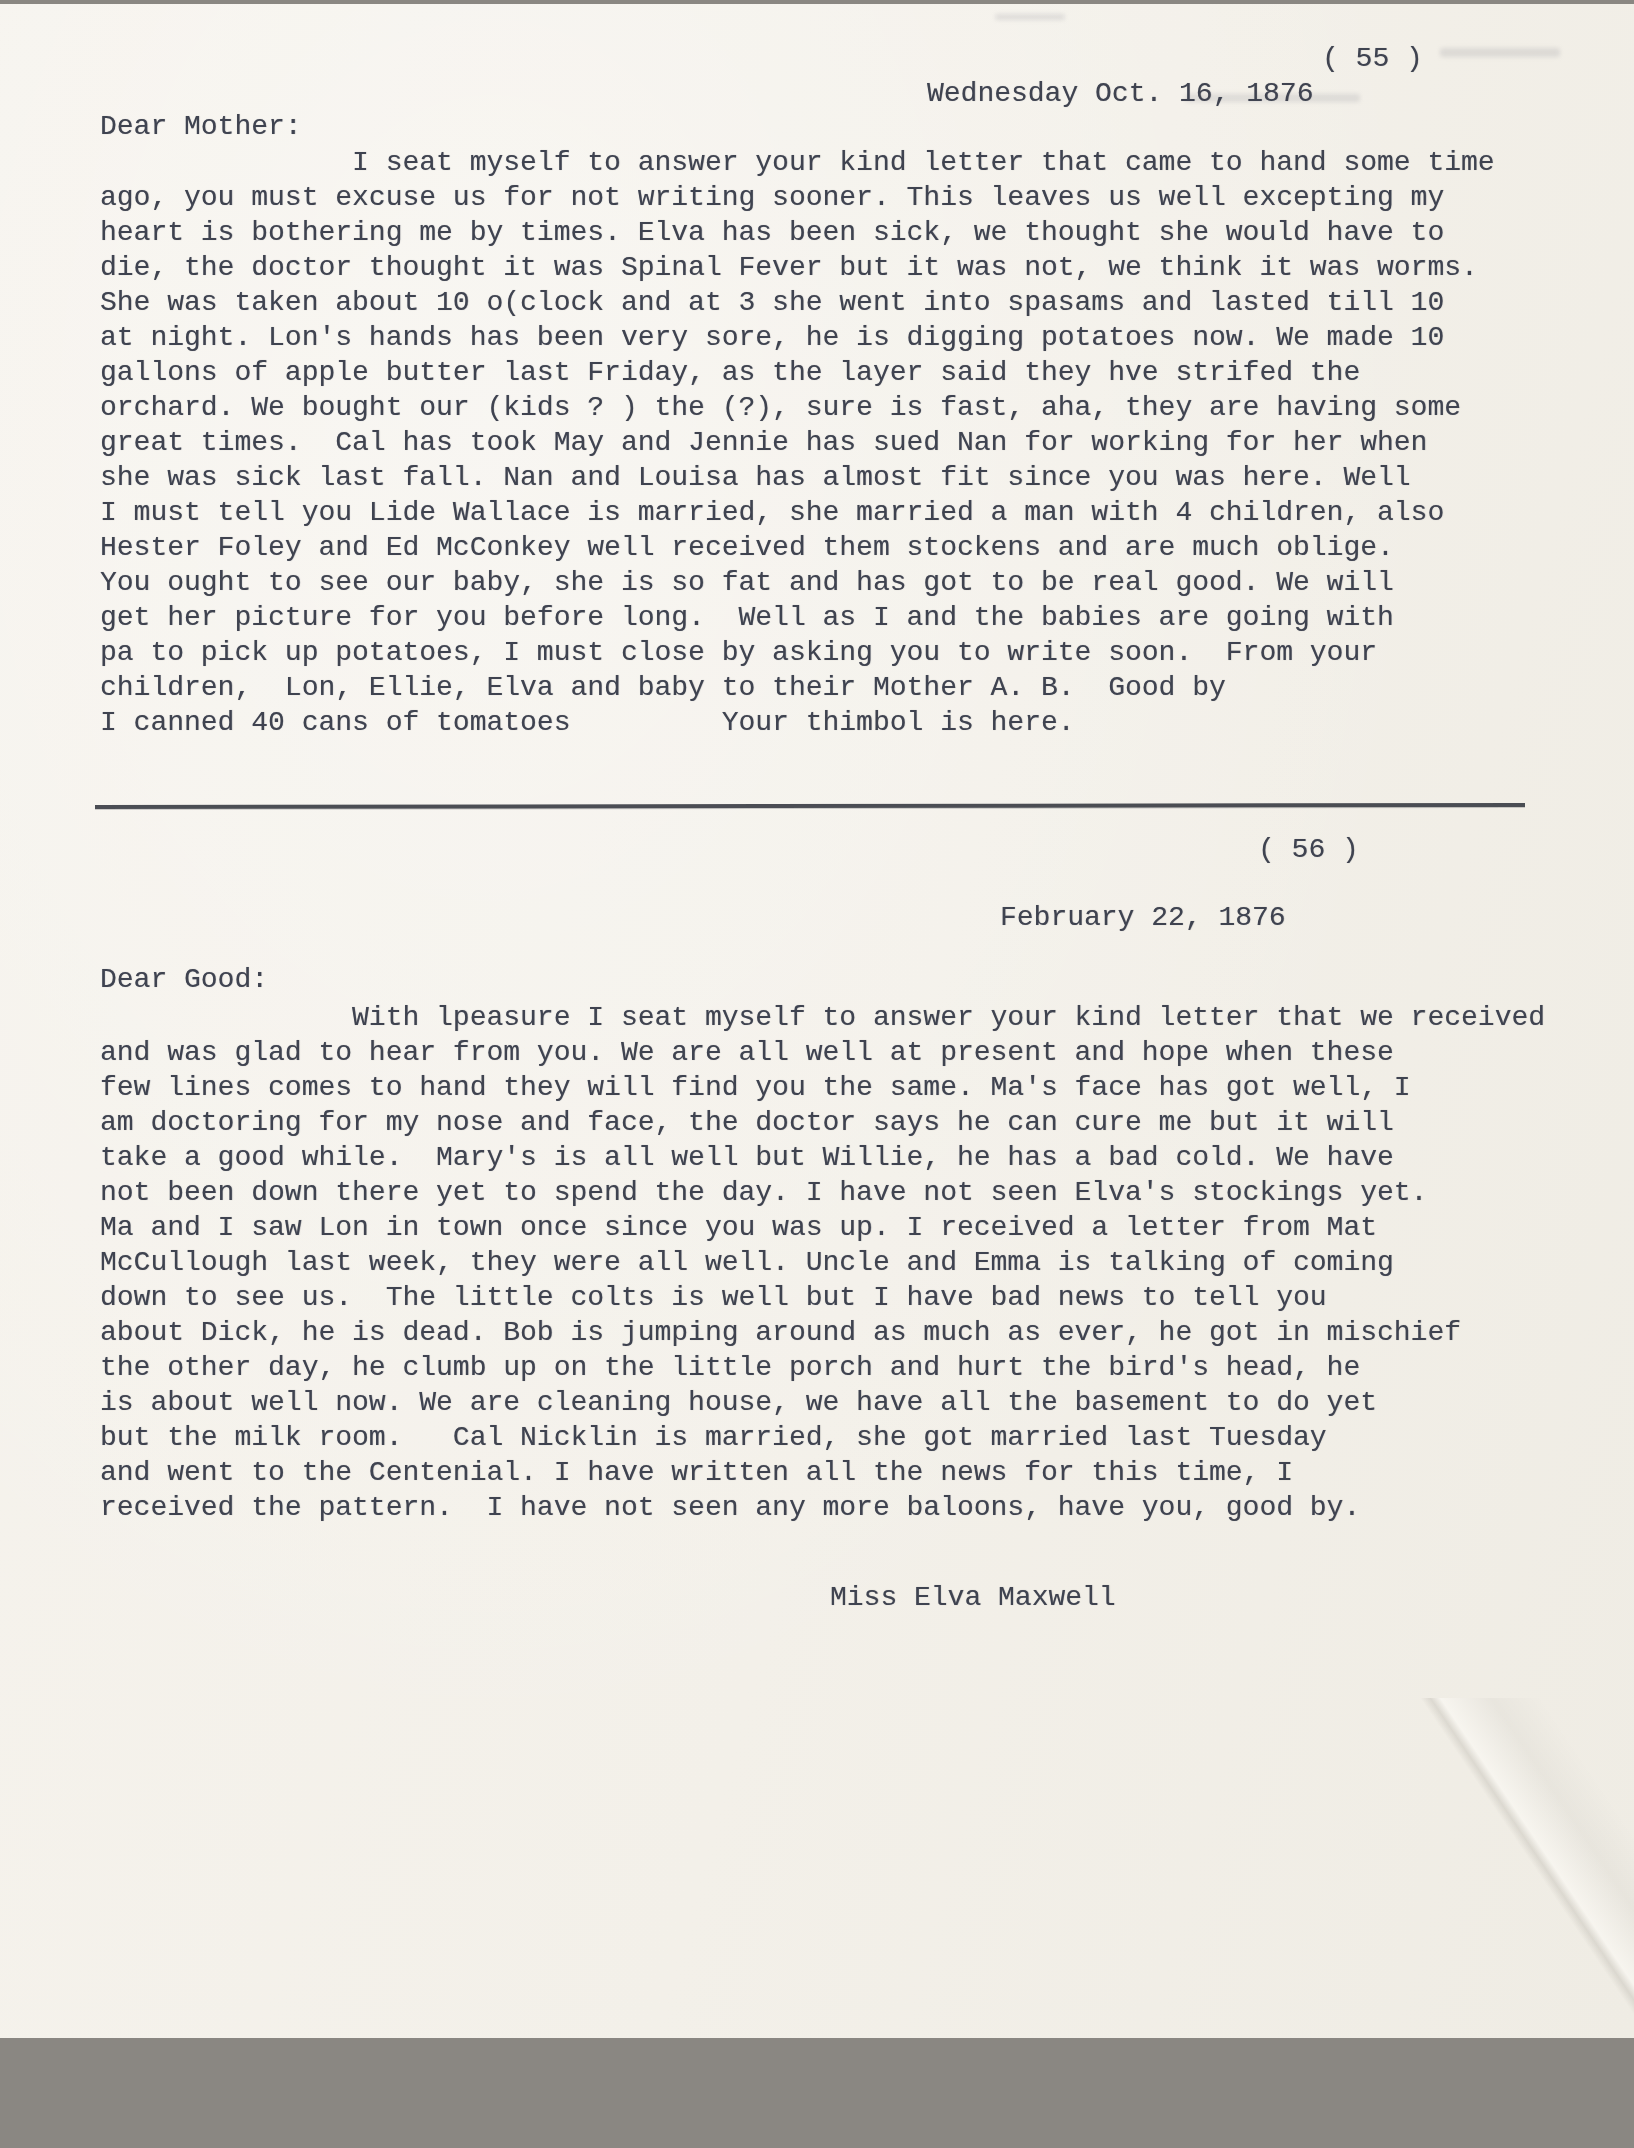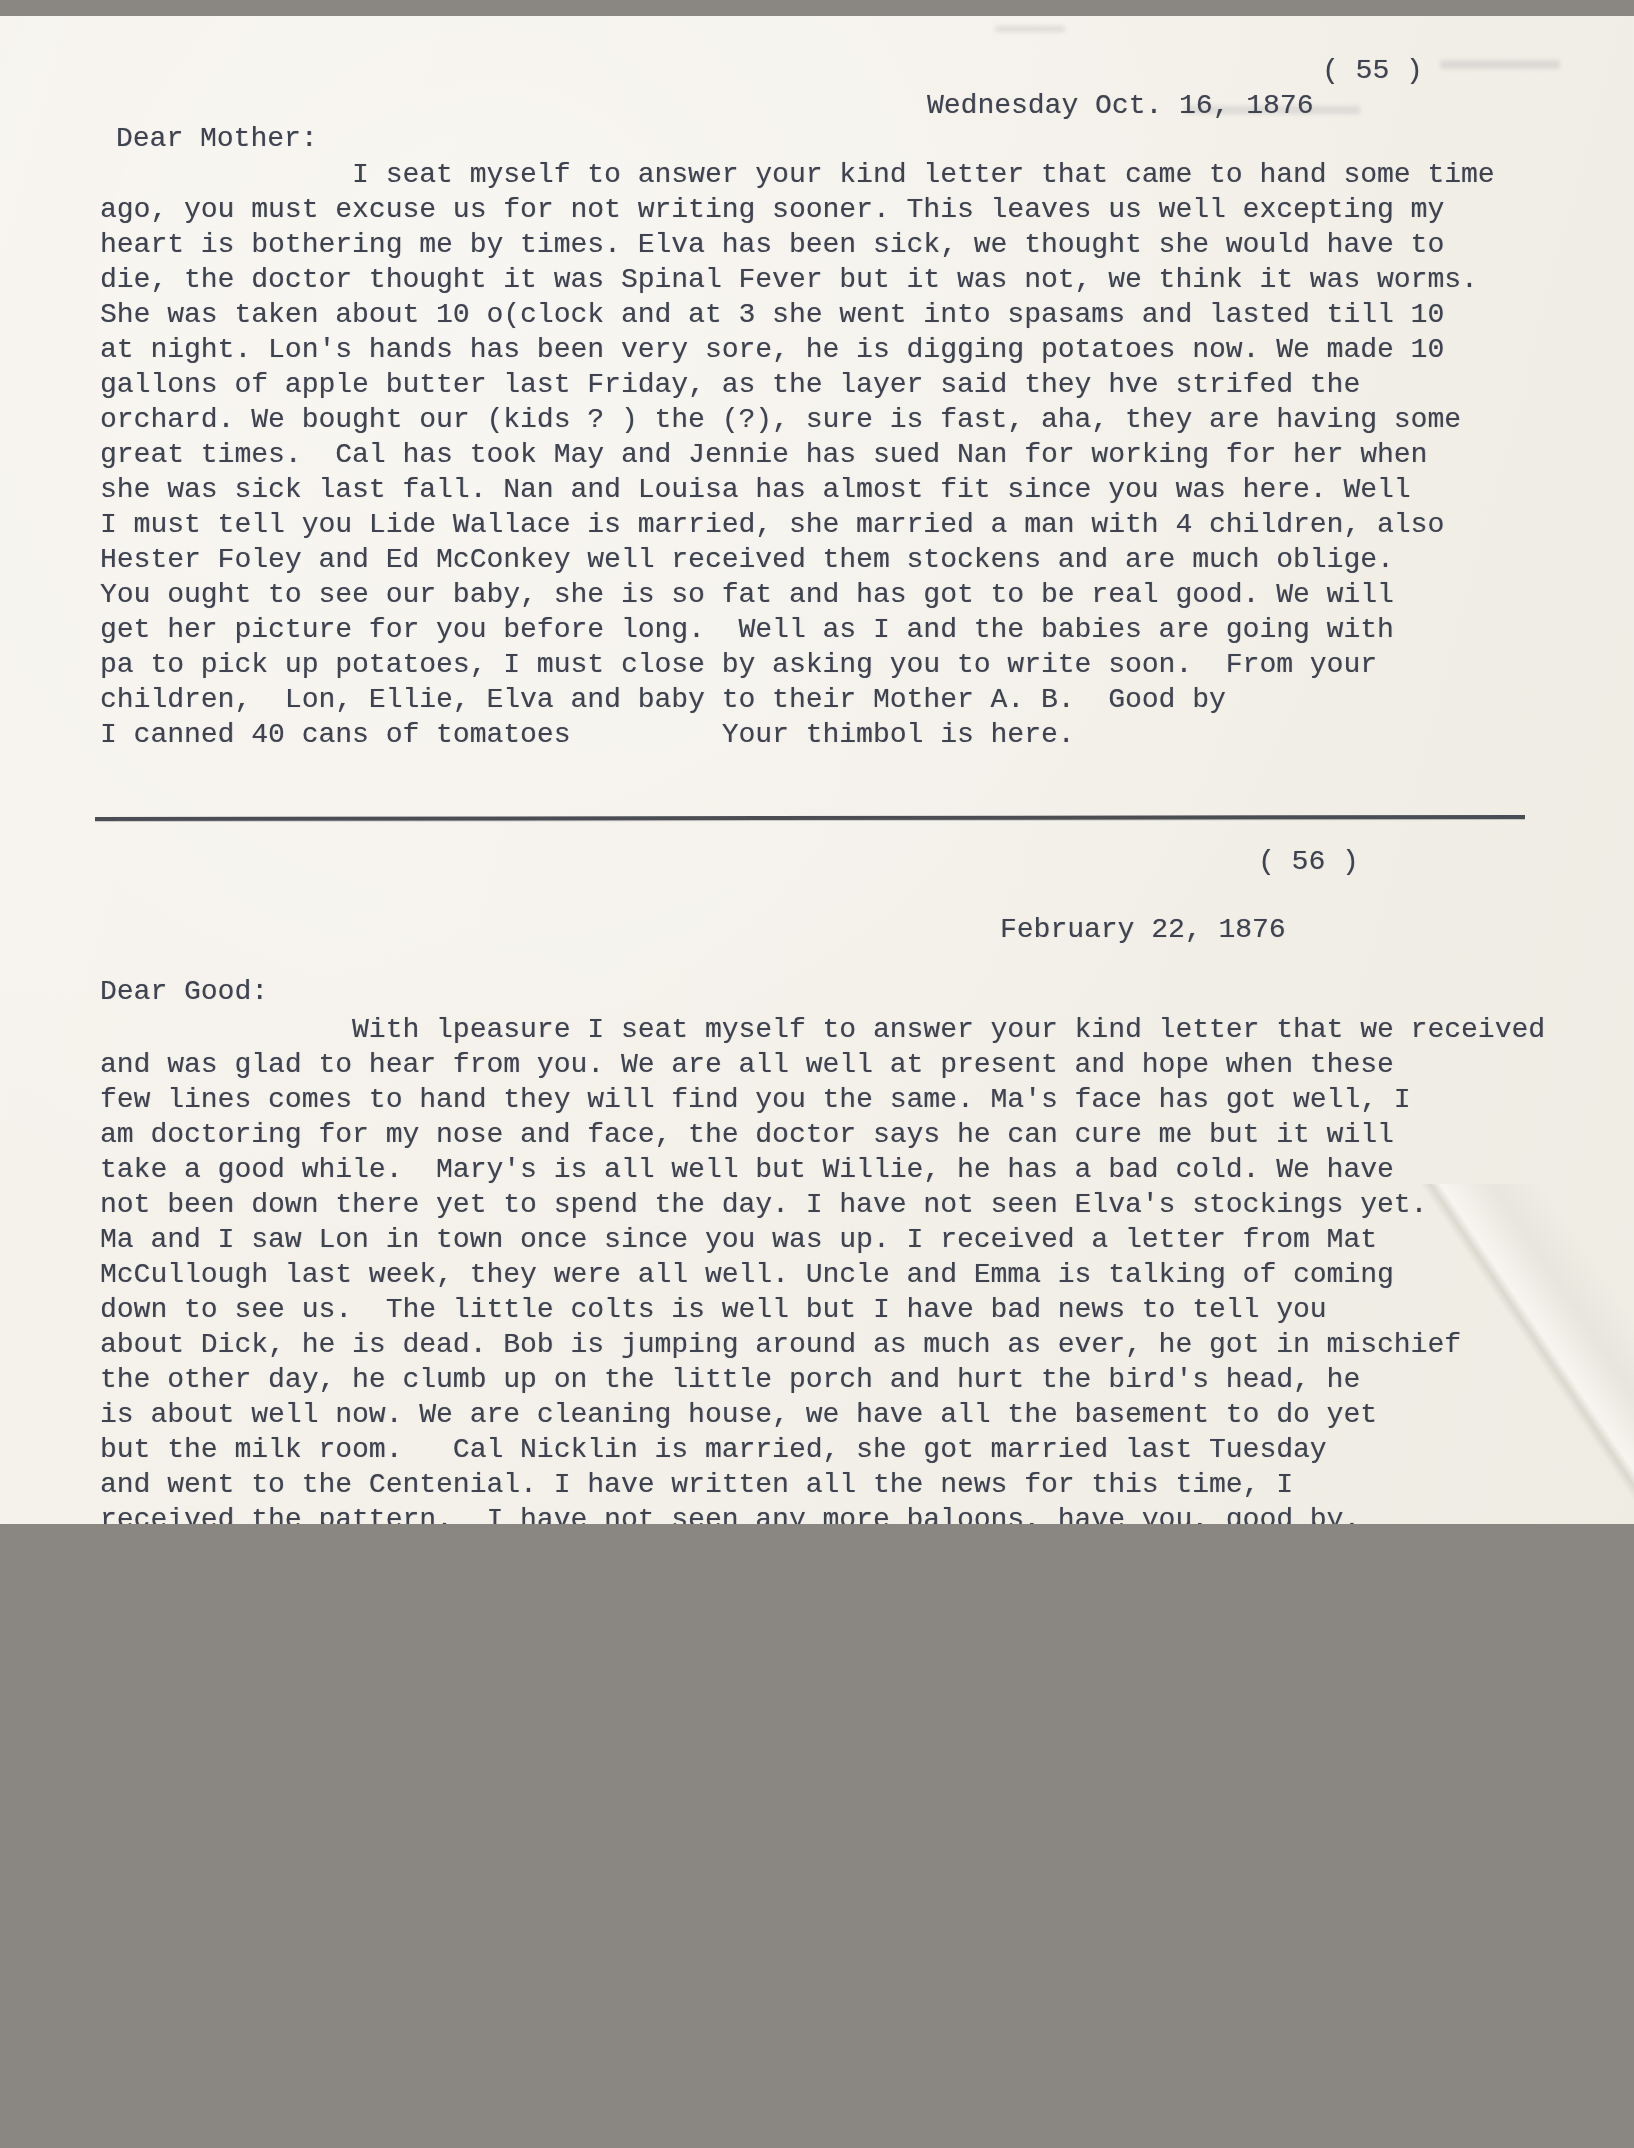--- a/index.html
+++ b/index.html
@@ -1,19 +1,19 @@
 <!DOCTYPE html>
 <html><head>
 <meta charset="utf-8">
 <style>
   html,body{margin:0;padding:0;background:#8a8782;}
   .page{
     position:relative;
-    width:1634px;height:1508px;
-    margin:16px auto;
+    width:1634px;height:2034px;
+    margin:4px auto;
     background:
       radial-gradient(ellipse at 30% 20%, rgba(255,255,255,0.35), rgba(255,255,255,0) 60%),
       linear-gradient(105deg,#f6f3ed 0%,#f3f0e9 55%,#efece4 100%);
     overflow:hidden;
     font-family:"Liberation Mono","DejaVu Sans Mono",monospace;
     color:#3f4350;
   }
   .txt{
     position:absolute;
     font-size:28px;
@@ -58,21 +58,21 @@
 <div class="page">
 
   <div class="smudge s3"></div>
   <div class="smudge s2"></div>
   <div class="smudge s1"></div>
 
   <div class="txt" style="left:1322px;top:37px;">( 55 )</div>
 
   <div class="txt" style="left:927px;top:72px;">Wednesday Oct. 16, 1876</div>
 
-  <div class="txt" style="left:116px;top:105px;">Dear Mother:</div>
+  <div class="txt" style="left:100px;top:105px;">Dear Mother:</div>
 
   <div class="txt" style="left:100px;top:141px;">               I seat myself to answer your kind letter that came to hand some time
 ago, you must excuse us for not writing sooner. This leaves us well excepting my
 heart is bothering me by times. Elva has been sick, we thought she would have to
 die, the doctor thought it was Spinal Fever but it was not, we think it was worms.
 She was taken about 10 o(clock and at 3 she went into spasams and lasted till 10
 at night. Lon's hands has been very sore, he is digging potatoes now. We made 10
 gallons of apple butter last Friday, as the layer said they hve strifed the
 orchard. We bought our (kids ? ) the (?), sure is fast, aha, they are having some
 great times.  Cal has took May and Jennie has sued Nan for working for her when

